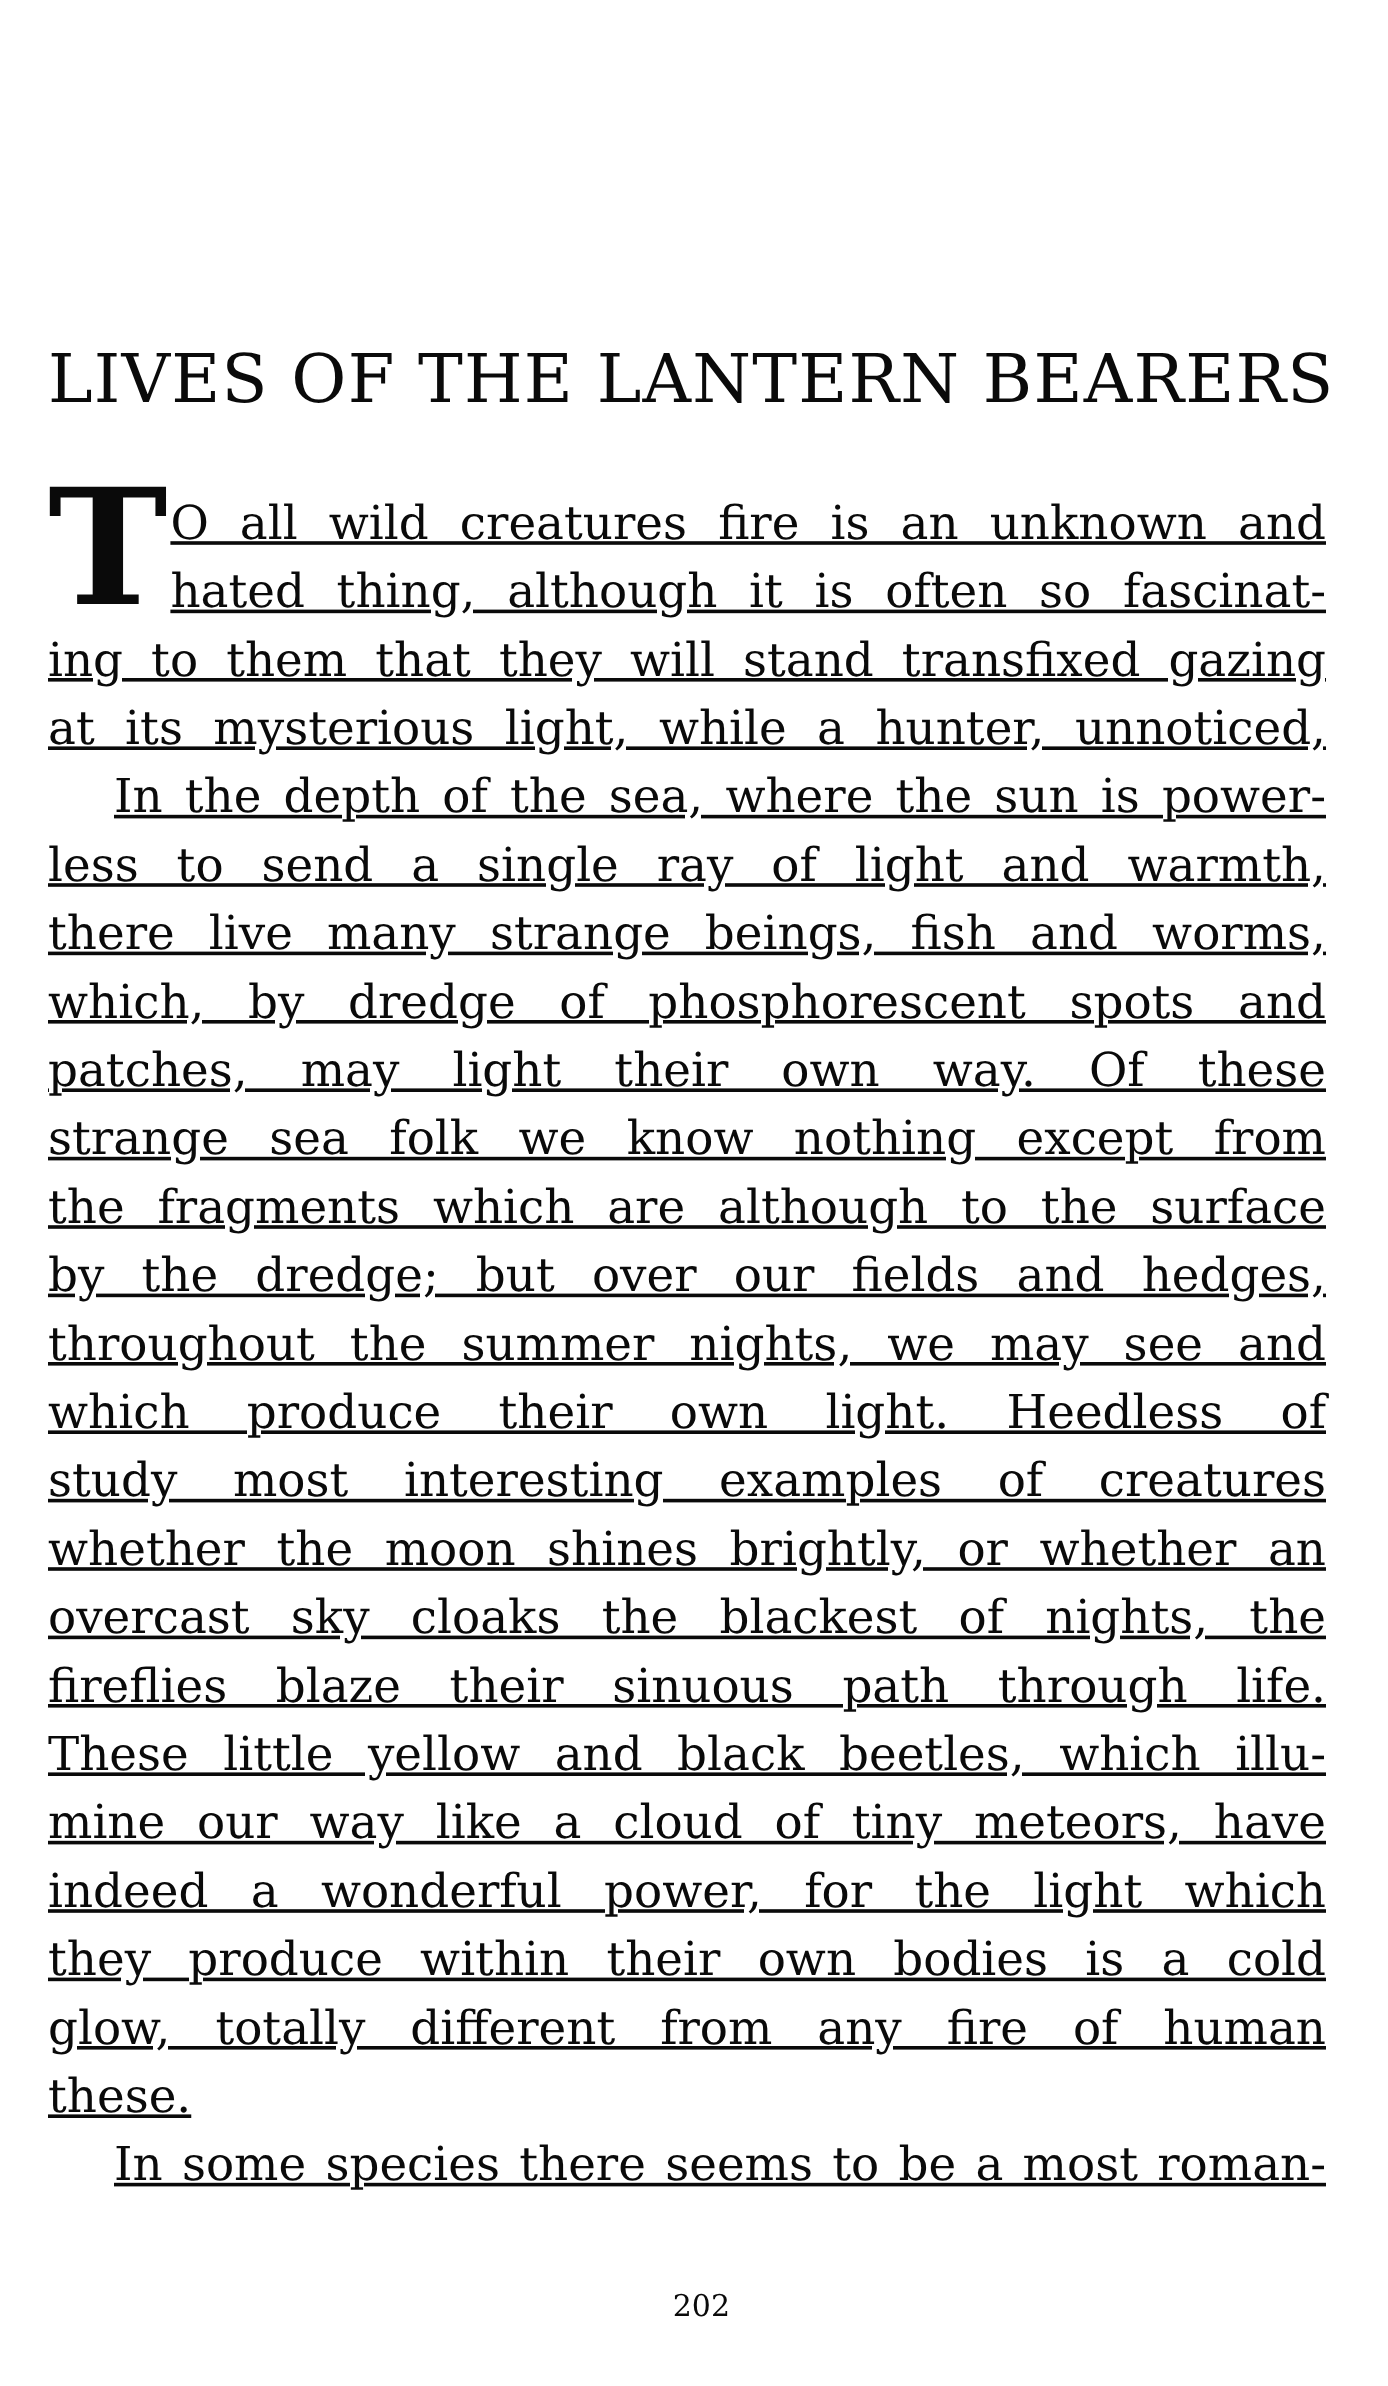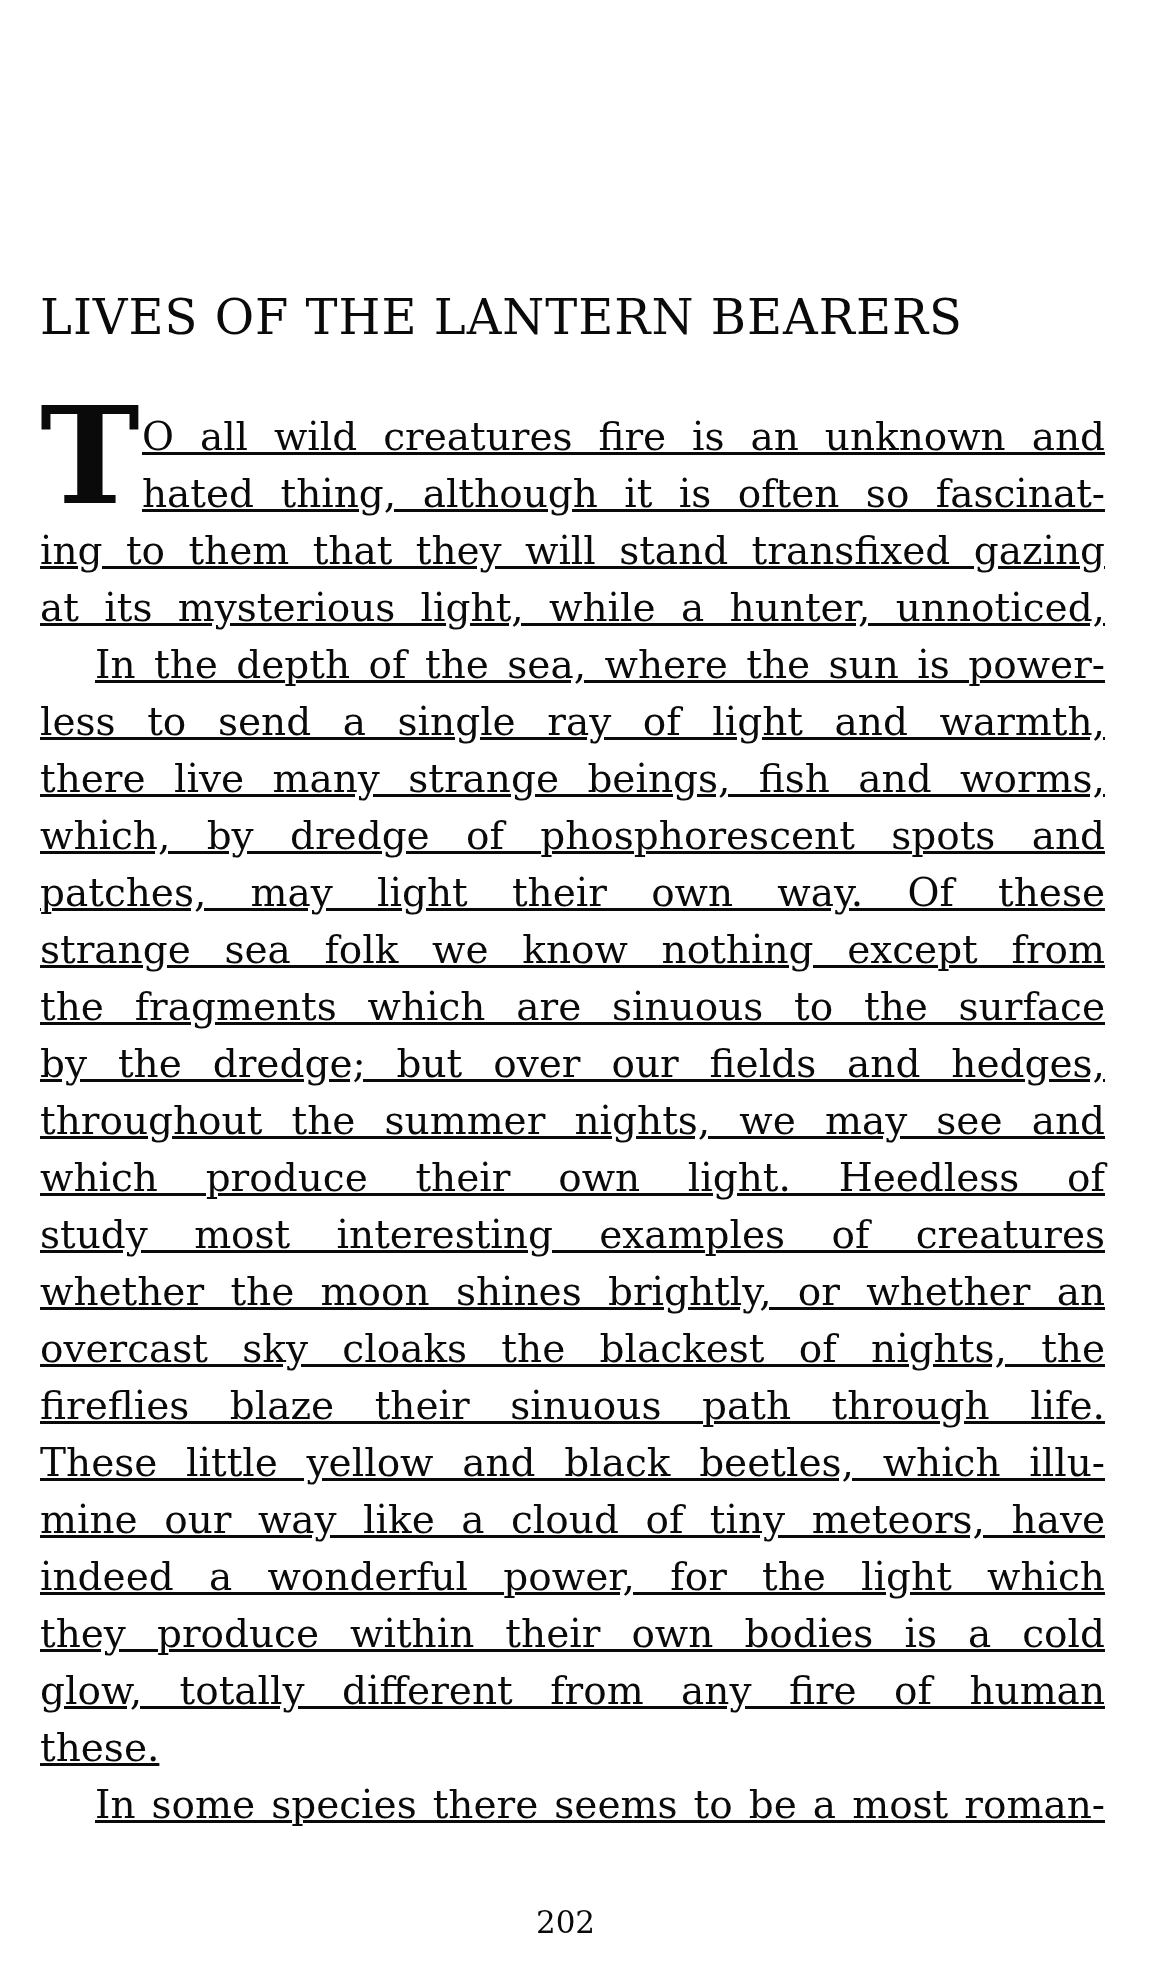--- a/index.html
+++ b/index.html
@@ -10,22 +10,22 @@
     background: #ffffff;
     color: #0a0a0a;
     font-family: "DejaVu Serif", "Liberation Serif", serif;
     overflow: hidden;
   }
   .chapter-title {
     position: absolute;
     top: 286px;
     left: 40px;
     width: 1065px;
-    text-align: left;
-    font-size: 48px;
+    text-align: right;
+    font-size: 56px;
     line-height: 62px;
     letter-spacing: 1px;
     white-space: nowrap;
   }
   .content {
     position: absolute;
     top: 408px;
     left: 40px;
     width: 1065px;
   }
@@ -46,24 +46,24 @@
     text-decoration: underline;
   }
   .line.j {
     text-align: justify;
     text-align-last: justify;
   }
   .line.ind { text-indent: 55px; }
   .page-number {
     position: absolute;
     top: 1900px;
-    left: 33px;
+    left: 52px;
     width: 1065px;
     text-align: center;
-    font-size: 31px;
+    font-size: 25px;
     line-height: 44px;
   }
 </style>
 </head>
 <body>
 
 <div class="page">
 
   <div class="chapter-title">LIVES OF THE LANTERN BEARERS</div>
 
@@ -77,21 +77,21 @@
         <div class="line j">at its mysterious light, while a hunter, unnoticed,</div>
       </div>
 
     <div>
         <div class="line j ind">In the depth of the sea, where the sun is power-</div>
         <div class="line j">less to send a single ray of light and warmth,</div>
         <div class="line j">there live many strange beings, fish and worms,</div>
         <div class="line j">which, by dredge of phosphorescent spots and</div>
         <div class="line j">patches, may light their own way. Of these</div>
         <div class="line j">strange sea folk we know nothing except from</div>
-        <div class="line j">the fragments which are sinuous to the surface</div>
+        <div class="line j">the fragments which are although to the surface</div>
         <div class="line j">by the dredge; but over our fields and hedges,</div>
         <div class="line j">throughout the summer nights, we may see and</div>
         <div class="line j">which produce their own light. Heedless of</div>
         <div class="line j">study most interesting examples of creatures</div>
         <div class="line j">whether the moon shines brightly, or whether an</div>
         <div class="line j">overcast sky cloaks the blackest of nights, the</div>
         <div class="line j">fireflies blaze their sinuous path through life.</div>
         <div class="line j">These little yellow and black beetles, which illu-</div>
         <div class="line j">mine our way like a cloud of tiny meteors, have</div>
         <div class="line j">indeed a wonderful power, for the light which</div>

